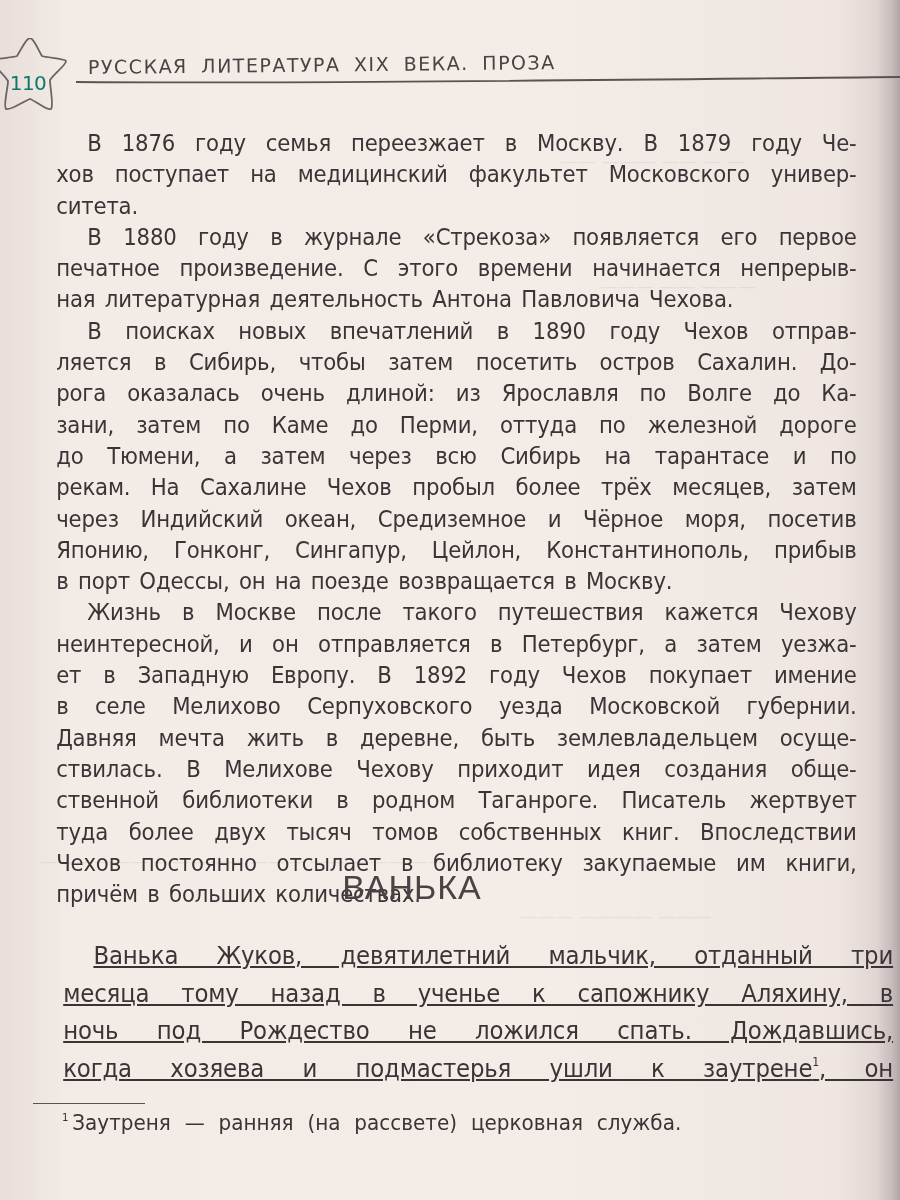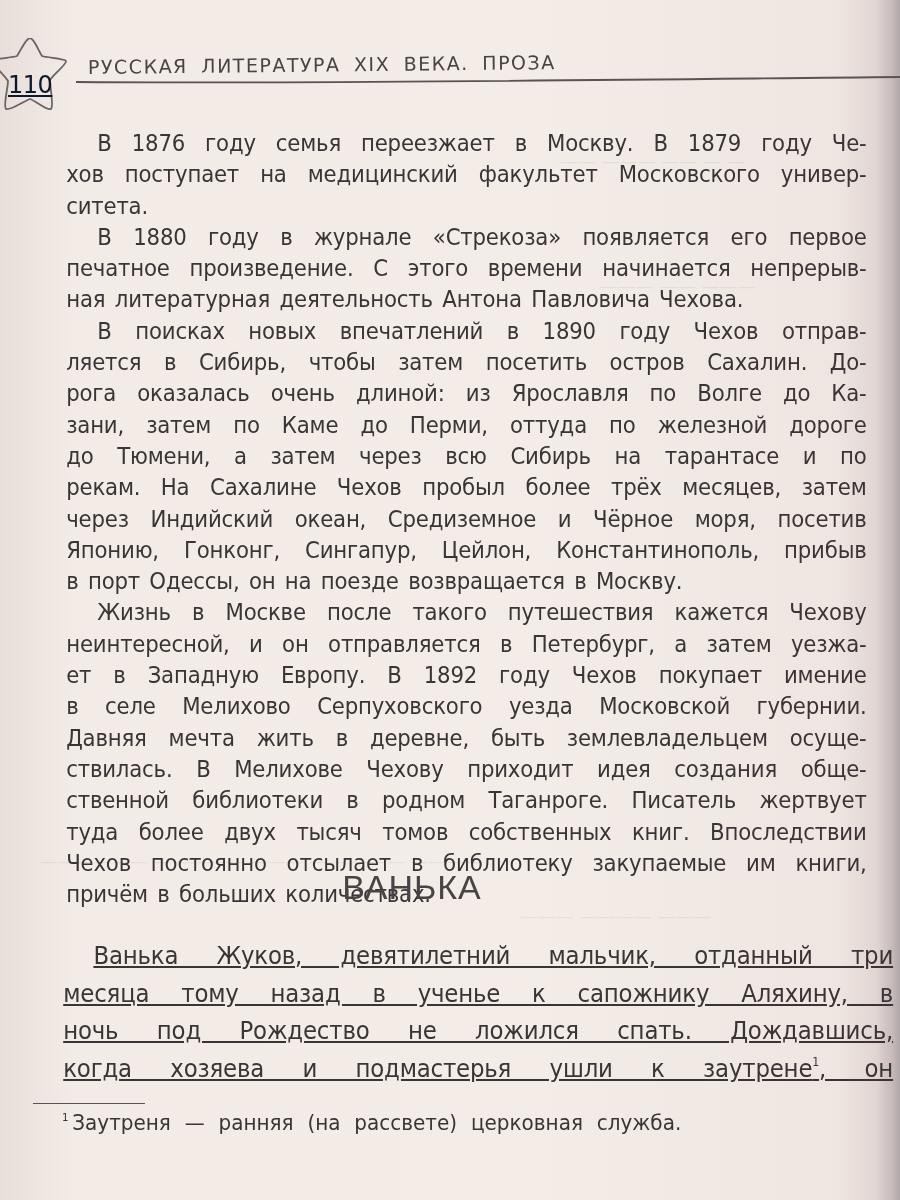--- a/index.html
+++ b/index.html
@@ -37,24 +37,23 @@
       position: absolute;
       left: 0px; top: 10px;
       width: 80px; height: 80px;
     }
     .page-number {
       position: absolute;
       left: 8px; top: 43px;
       width: 40px;
       text-align: center;
       font-family: "DejaVu Sans", sans-serif;
-      font-size: 24px;
-      color: #0f172a;
+      font-size: 20px;
+      color: #0f766e;
       letter-spacing: -0.5px;
-      text-decoration: underline;
     }
     .running-title {
       position: absolute;
       left: 88px; top: 28px;
       font-family: "DejaVu Sans", sans-serif;
       font-size: 19px;
       color: #4a4345;
       letter-spacing: 1.5px;
       word-spacing: 6px;
       transform: rotate(-0.6deg);
@@ -62,21 +61,21 @@
       white-space: nowrap;
     }
     .header-rule {
       position: absolute;
       left: 0; top: 0;
       width: 900px; height: 100px;
     }
     
     .content {
       position: absolute;
-      left: 35px;
+      left: 25px;
       top: 128px;
       width: 858px;
     }
     .para {
       margin: 0;
       font-family: "DejaVu Sans", sans-serif;
       font-size: 22.5px;
       line-height: 31.3px;
       text-align: justify;
       text-indent: 33px;

